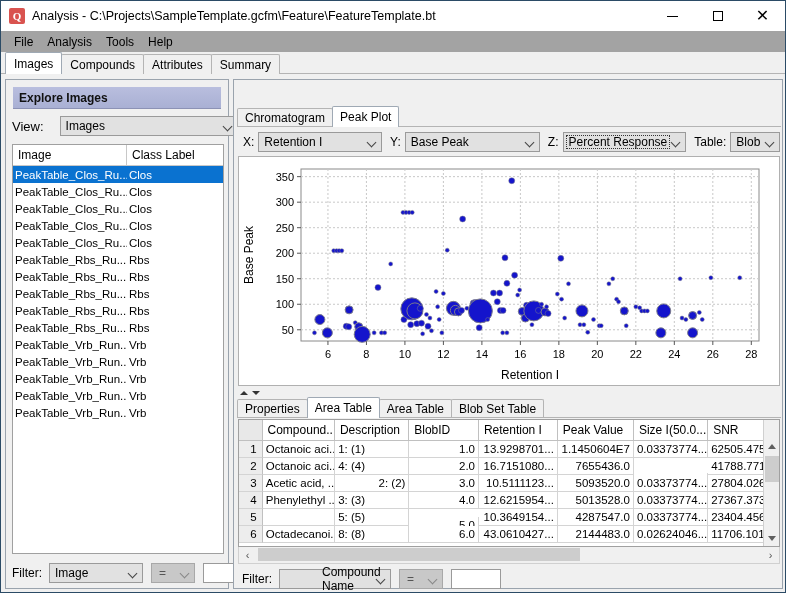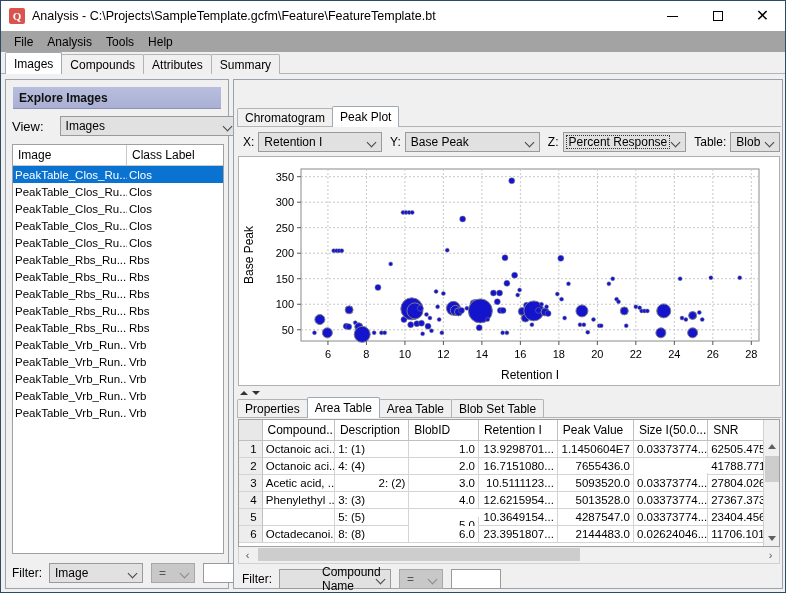--- a/index.html
+++ b/index.html
@@ -681,21 +681,21 @@
               <div class="dcell num" style="width: 85px;">10.3649154...</div>
               <div class="dcell num" style="width: 82px;">4287547.0</div>
               <div class="dcell num" style="width: 80px;">0.03373774...</div>
               <div class="dcell num" style="width: 60px;">23404.456</div>
             </div>
             <div class="drow">
               <div class="dcell rownum" style="width: 25px;">6</div>
               <div class="dcell" style="width: 78px;">Octadecanoi...</div>
               <div class="dcell" style="width: 80px;">8: (8)</div>
               <div class="dcell num" style="width: 75px;">6.0</div>
-              <div class="dcell num" style="width: 85px;">23.3951807...</div>
+              <div class="dcell num" style="width: 85px;">43.0610427...</div>
               <div class="dcell num" style="width: 82px;">2144483.0</div>
               <div class="dcell num" style="width: 80px;">0.02624046...</div>
               <div class="dcell num" style="width: 60px;">11706.101</div>
             </div>
           </div>
       </div>
       <div id="dtable-vsb">
         <div class="sb-arrow-up">
             <div class="tri-up"></div>
           </div>

